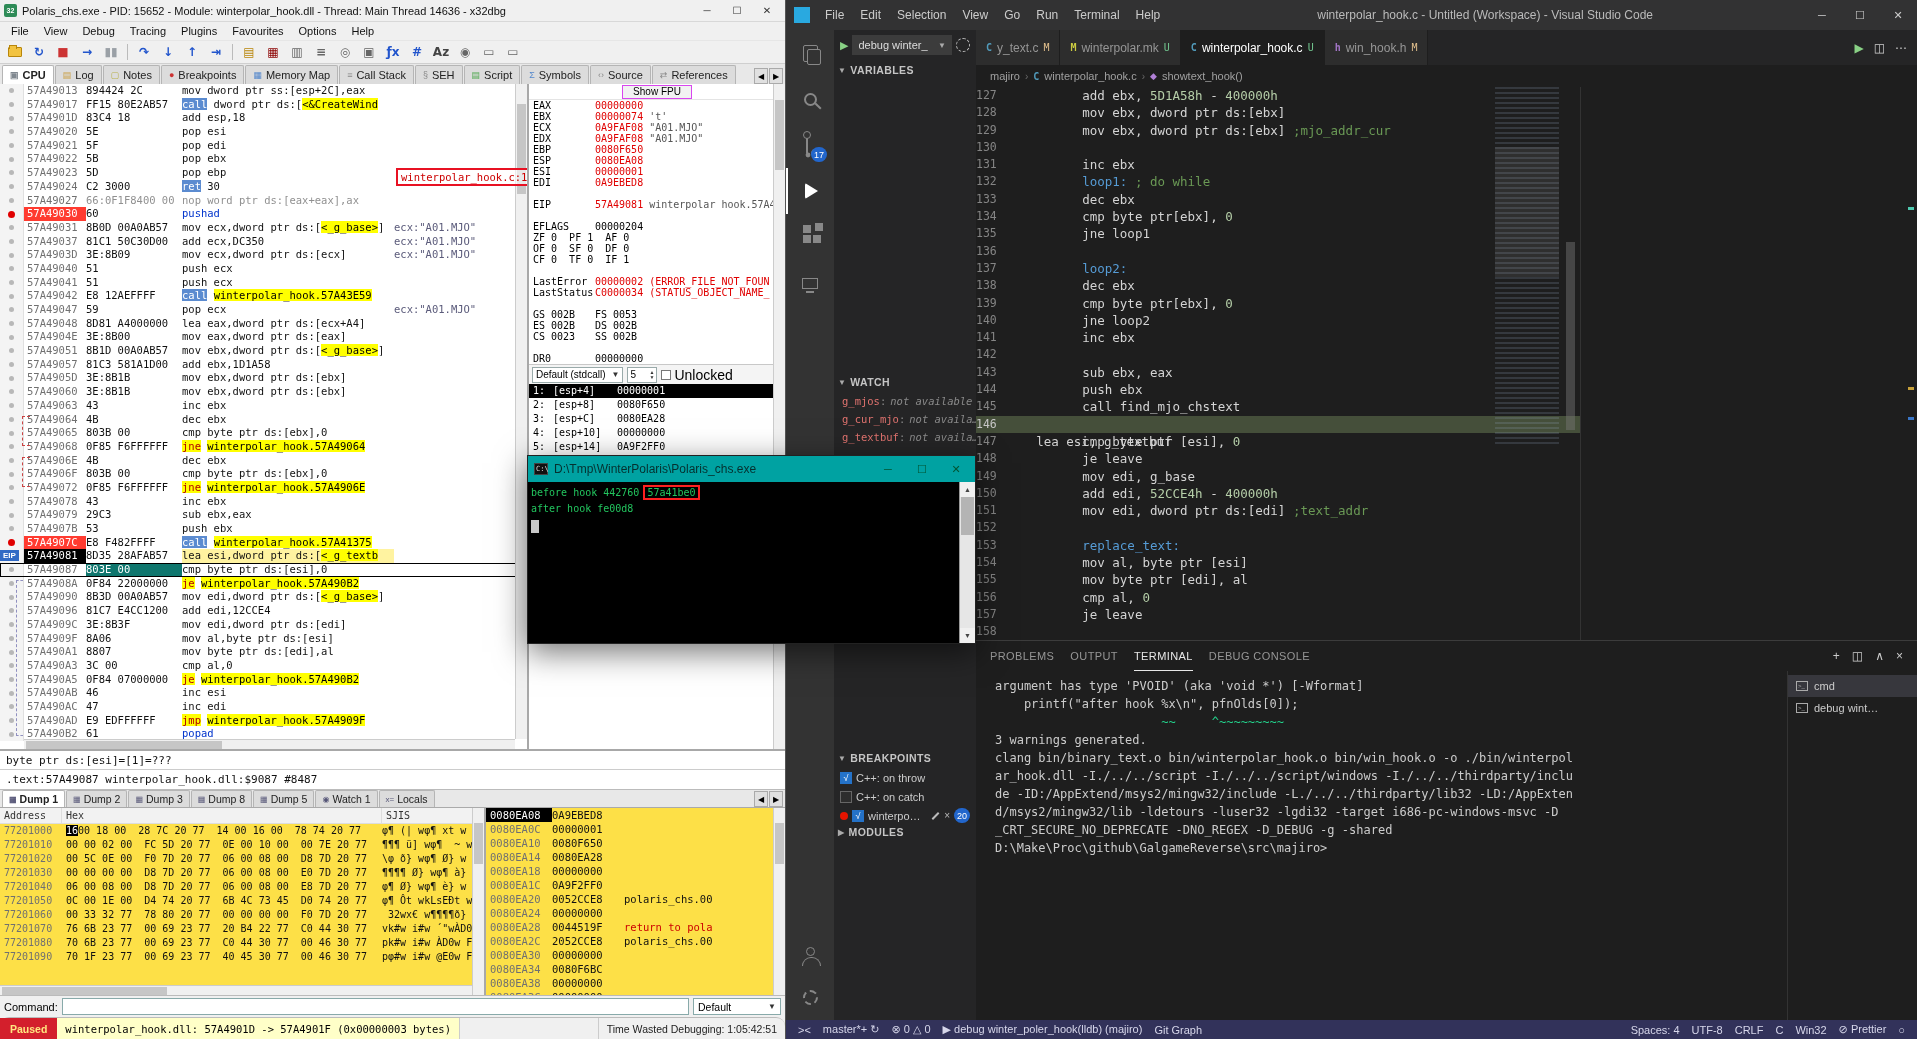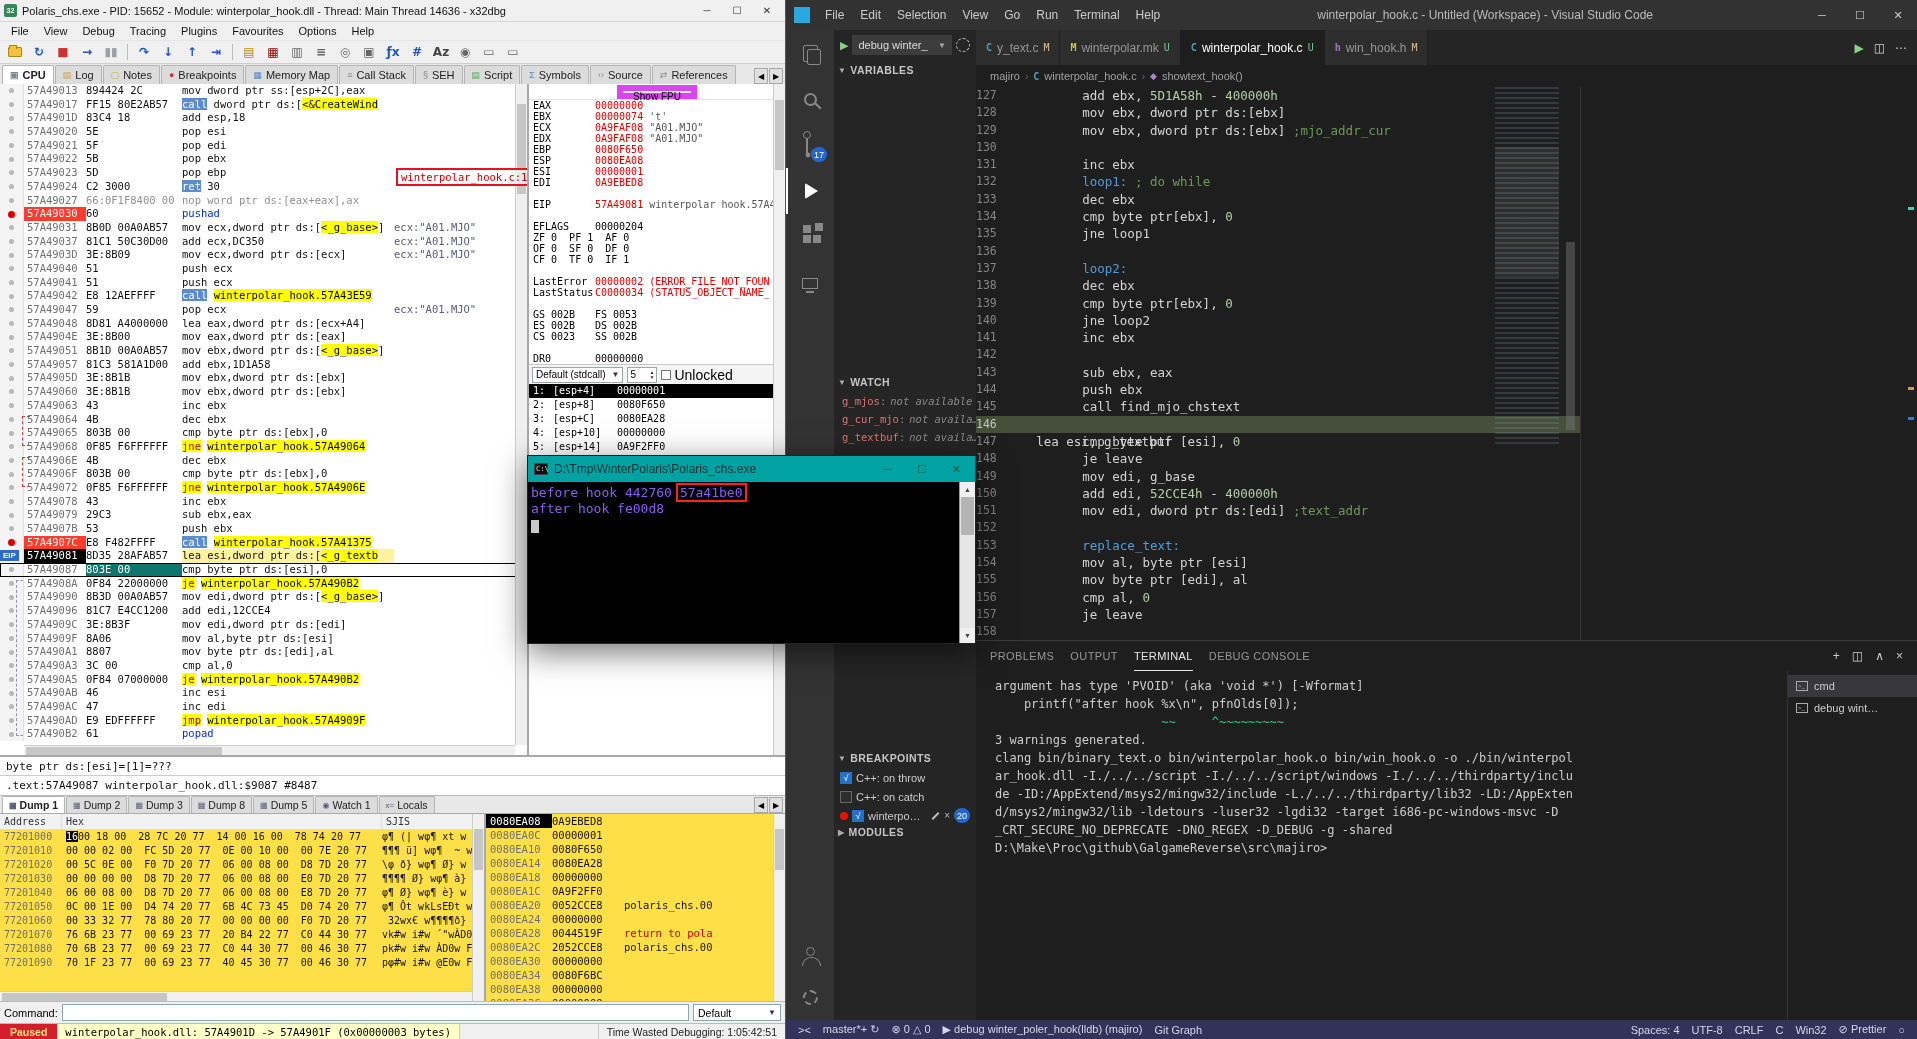--- a/index.html
+++ b/index.html
@@ -54,21 +54,21 @@
   .jarc.gray{border-color:#9090c0;}
   .x-disasm-hsb{position:absolute;left:24px;right:12px;bottom:0;height:10px;background:#f0f0f0;border-top:1px solid #ccc;}
   .x-disasm-hsb .thumb{width:40%;height:8px;background:#c6c6c6;margin:1px 2px;}
   .vsb{width:12px;flex:none;background:#f0f0f0;border-left:1px solid #ccc;position:relative;}
   .vsb .thumb{position:absolute;left:1px;right:1px;top:8%;height:22%;background:#c6c6c6;}
   .x-disasm-vsb{position:absolute;right:0;top:0;bottom:10px;width:12px;background:#f0f0f0;border-left:1px solid #ccc;}
   .x-disasm-vsb .thumb{margin:20px 1px;height:90px;background:#c6c6c6;}
 
   .x-right{width:256px;flex:none;display:flex;flex-direction:column;background:#fff;position:relative;}
   .regs-fpu{height:16px;display:flex;align-items:center;justify-content:center;border-bottom:1px solid #e4e4e4;}
-  .fpu-btn{font-size:10px;padding:0 10px;border:6px solid #d946ef;background:#f2f2f2;height:14px;line-height:12px;}
+  .fpu-btn{font-size:10px;padding:0 10px;border:1px solid #d946ef;background:#f2f2f2;height:14px;line-height:12px;}
   .rrow{display:flex;height:11px;line-height:11px;font-family:"DejaVu Sans Mono",monospace;font-size:10px;white-space:pre;padding-left:4px;}
   .rl{width:62px;flex:none;color:#000;}
   .rv{color:#000;margin-right:6px;}
   .rv.red{color:#e00000;}
   .rx{color:#555;overflow:hidden;}
   .args-head{height:20px;display:flex;align-items:center;gap:4px;padding:2px 3px;border-top:1px solid #c8c8c8;background:#f4f4f4;font-size:10px;}
   .args-sel{border:1px solid #9aa;background:#fff;font-size:10px;height:16px;padding:0 3px;display:flex;align-items:center;gap:6px;}
   .args-spin{border:1px solid #9aa;background:#fff;width:30px;height:16px;font-size:10px;display:flex;align-items:center;justify-content:space-between;padding:0 2px;}
   .spinarrows{display:flex;flex-direction:column;font-size:5px;line-height:5px;color:#333;}
   .argcheck{display:flex;align-items:center;gap:3px;font-size:14px;}
@@ -102,33 +102,33 @@
   .stack{flex:1;display:flex;flex-direction:column;border-left:2px solid #a8a8a8;overflow:hidden;}
   .sro{display:flex;height:14px;line-height:14px;font-family:"DejaVu Sans Mono",monospace;font-size:10.5px;white-space:pre;}
   .s-addr{width:66px;flex:none;color:#707070;padding-left:4px;}
   .s-addr.sel{background:#000;color:#fff;}
   .s-val{width:72px;flex:none;color:#111;}
   .s-com{flex:1;color:#111;overflow:hidden;}
   .s-com.red{color:#cc0000;}
   .x-cmd{height:22px;display:flex;align-items:center;gap:4px;background:#f0f0f0;border-top:1px solid #bbb;padding:0 4px;font-size:11px;}
   .x-cmd input{flex:1;height:17px;border:1px solid #8aa;background:#fff;font-size:11px;padding:0 3px;font-family:"DejaVu Sans Mono",monospace;}
   .x-cmd-sel{width:88px;height:17px;border:1px solid #8aa;background:#fff;font-size:10.5px;display:flex;align-items:center;justify-content:space-between;padding:0 4px;}
-  .x-status{height:16px;display:flex;align-items:flex-start;background:#f0f0f0;border-top:1px solid #bbb;font-size:10.5px;gap:0;}
+  .x-status{height:22px;display:flex;align-items:flex-start;background:#f0f0f0;border-top:1px solid #bbb;font-size:10.5px;gap:0;border-radius:9px;}
   .x-paused{background:#d31f2c;color:#ffe680;font-weight:bold;padding:0 10px;height:100%;display:flex;align-items:center;}
   .x-statmsg{background:#ffffc8;font-family:"DejaVu Sans Mono",monospace;font-size:10.5px;padding:0 8px;height:100%;display:flex;align-items:center;border-right:1px solid #ccc;}
   .x-time{margin-left:auto;padding:0 8px;color:#222;border-left:1px solid #ccc;height:100%;display:flex;align-items:center;}
 
   
   .console{position:absolute;left:527px;top:455px;width:449px;height:189px;z-index:60;box-shadow:0 8px 30px rgba(0,0,0,.55);display:flex;flex-direction:column;border:1px solid #222;}
   .c-title{height:26px;background:#00a2a2;display:flex;align-items:center;padding:0 2px 0 6px;}
   .c-icon{width:14px;height:12px;background:#111;border:1px solid #444;color:#ddd;font-size:7px;line-height:10px;padding-left:1px;margin-right:6px;font-family:"DejaVu Sans Mono",monospace;}
   .c-title-text{flex:1;font-size:12px;color:#042;color:#05302f;white-space:nowrap;overflow:hidden;}
   .c-btn{width:34px;height:22px;display:flex;align-items:center;justify-content:center;font-size:11px;color:#063;color:#053;}
   .c-body{flex:1;background:#000;display:flex;}
-  .c-text{flex:1;padding:3px 2px 12px 3px;font-family:"DejaVu Sans Mono",monospace;font-size:13px;line-height:16px;color:#8b5cf6;white-space:pre;}
+  .c-text{flex:1;padding:3px 2px 12px 3px;font-family:"DejaVu Sans Mono",monospace;font-size:10px;line-height:16px;color:#22c55e;white-space:pre;}
   .c-redbox{border:2px solid #ff2020;padding:0 2px;margin-left:4px;}
   .c-cursor{display:inline-block;width:8px;height:13px;background:#c8c8c8;margin-top:3px;}
   .c-sb{width:16px;background:#e6e6e6;display:flex;flex-direction:column;align-items:center;border-left:1px solid #999;}
   .c-sb .arr{height:15px;width:100%;display:flex;align-items:center;justify-content:center;font-size:7px;color:#444;background:#f0f0f0;}
   .c-sb .track{flex:1;width:100%;position:relative;}
   .c-sb .thumb{position:absolute;top:0;left:1px;right:1px;height:38px;background:#b4b4b4;}
 
   
   .vscode{position:absolute;left:786px;top:0;width:1131px;height:1039px;background:#1e1e1e;display:flex;flex-direction:column;color:#cccccc;}
   .v-title{height:30px;background:#323233;display:flex;align-items:center;font-size:12px;color:#cccccc;flex:none;}

